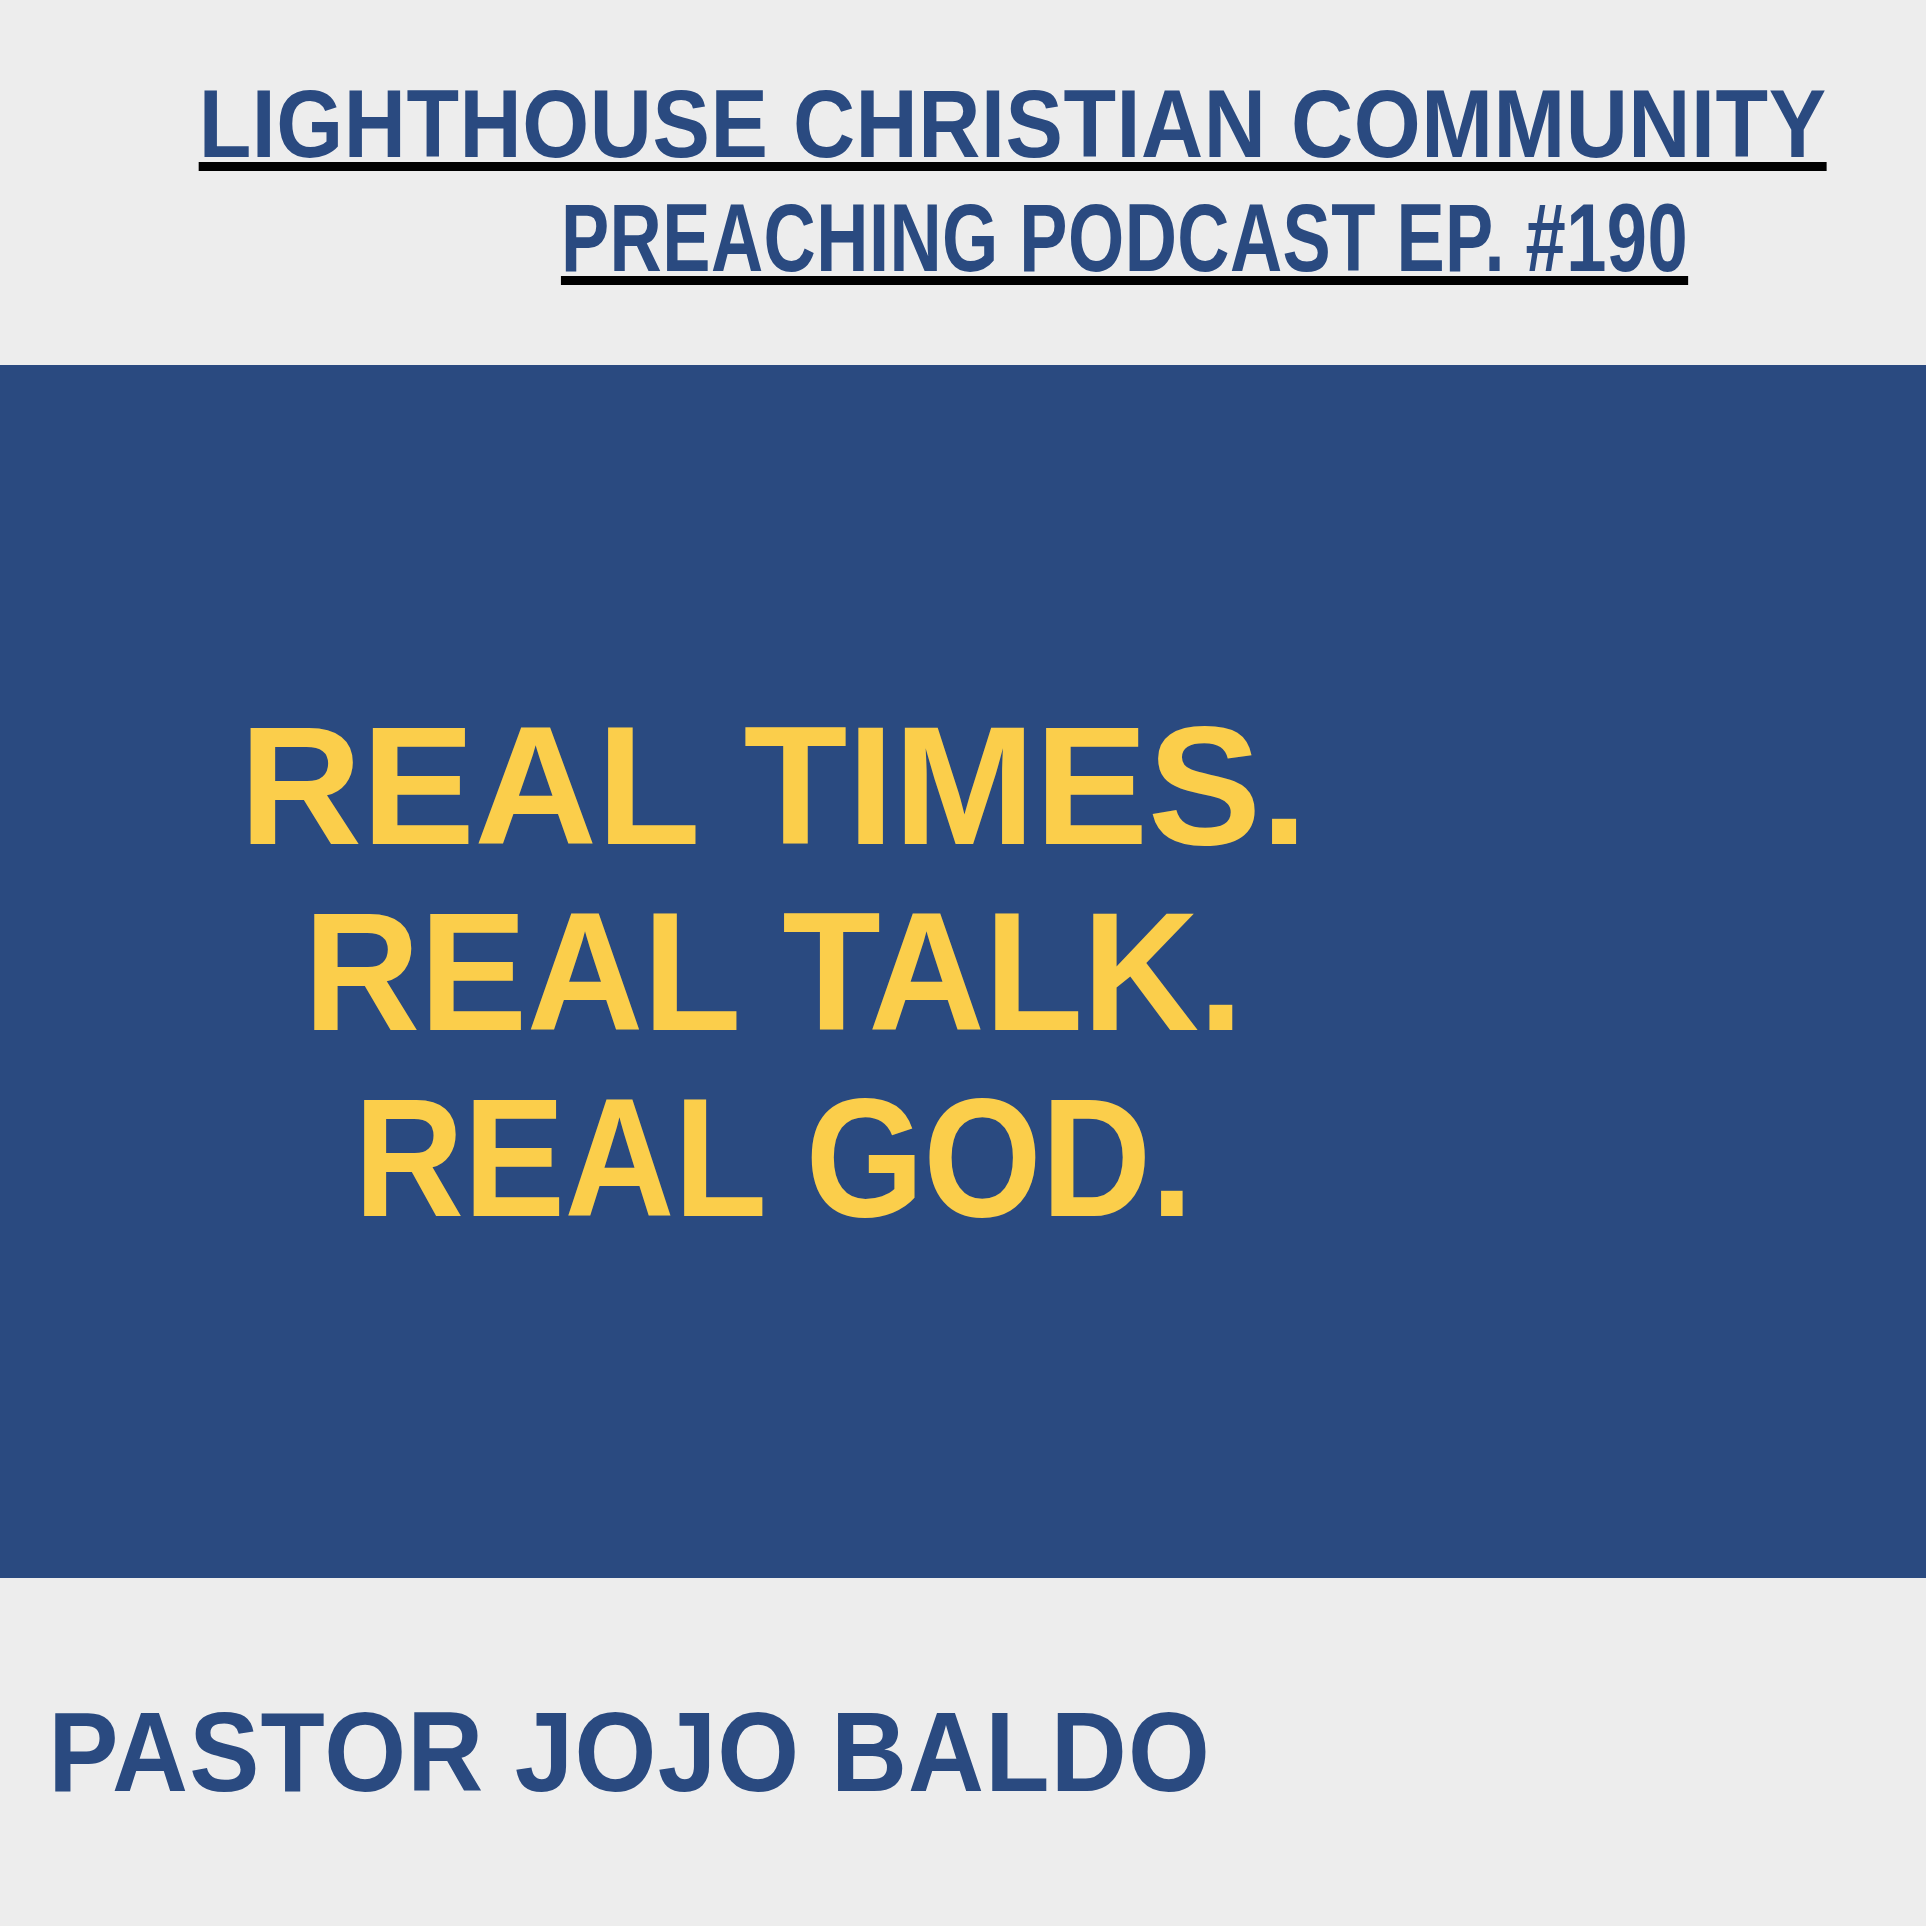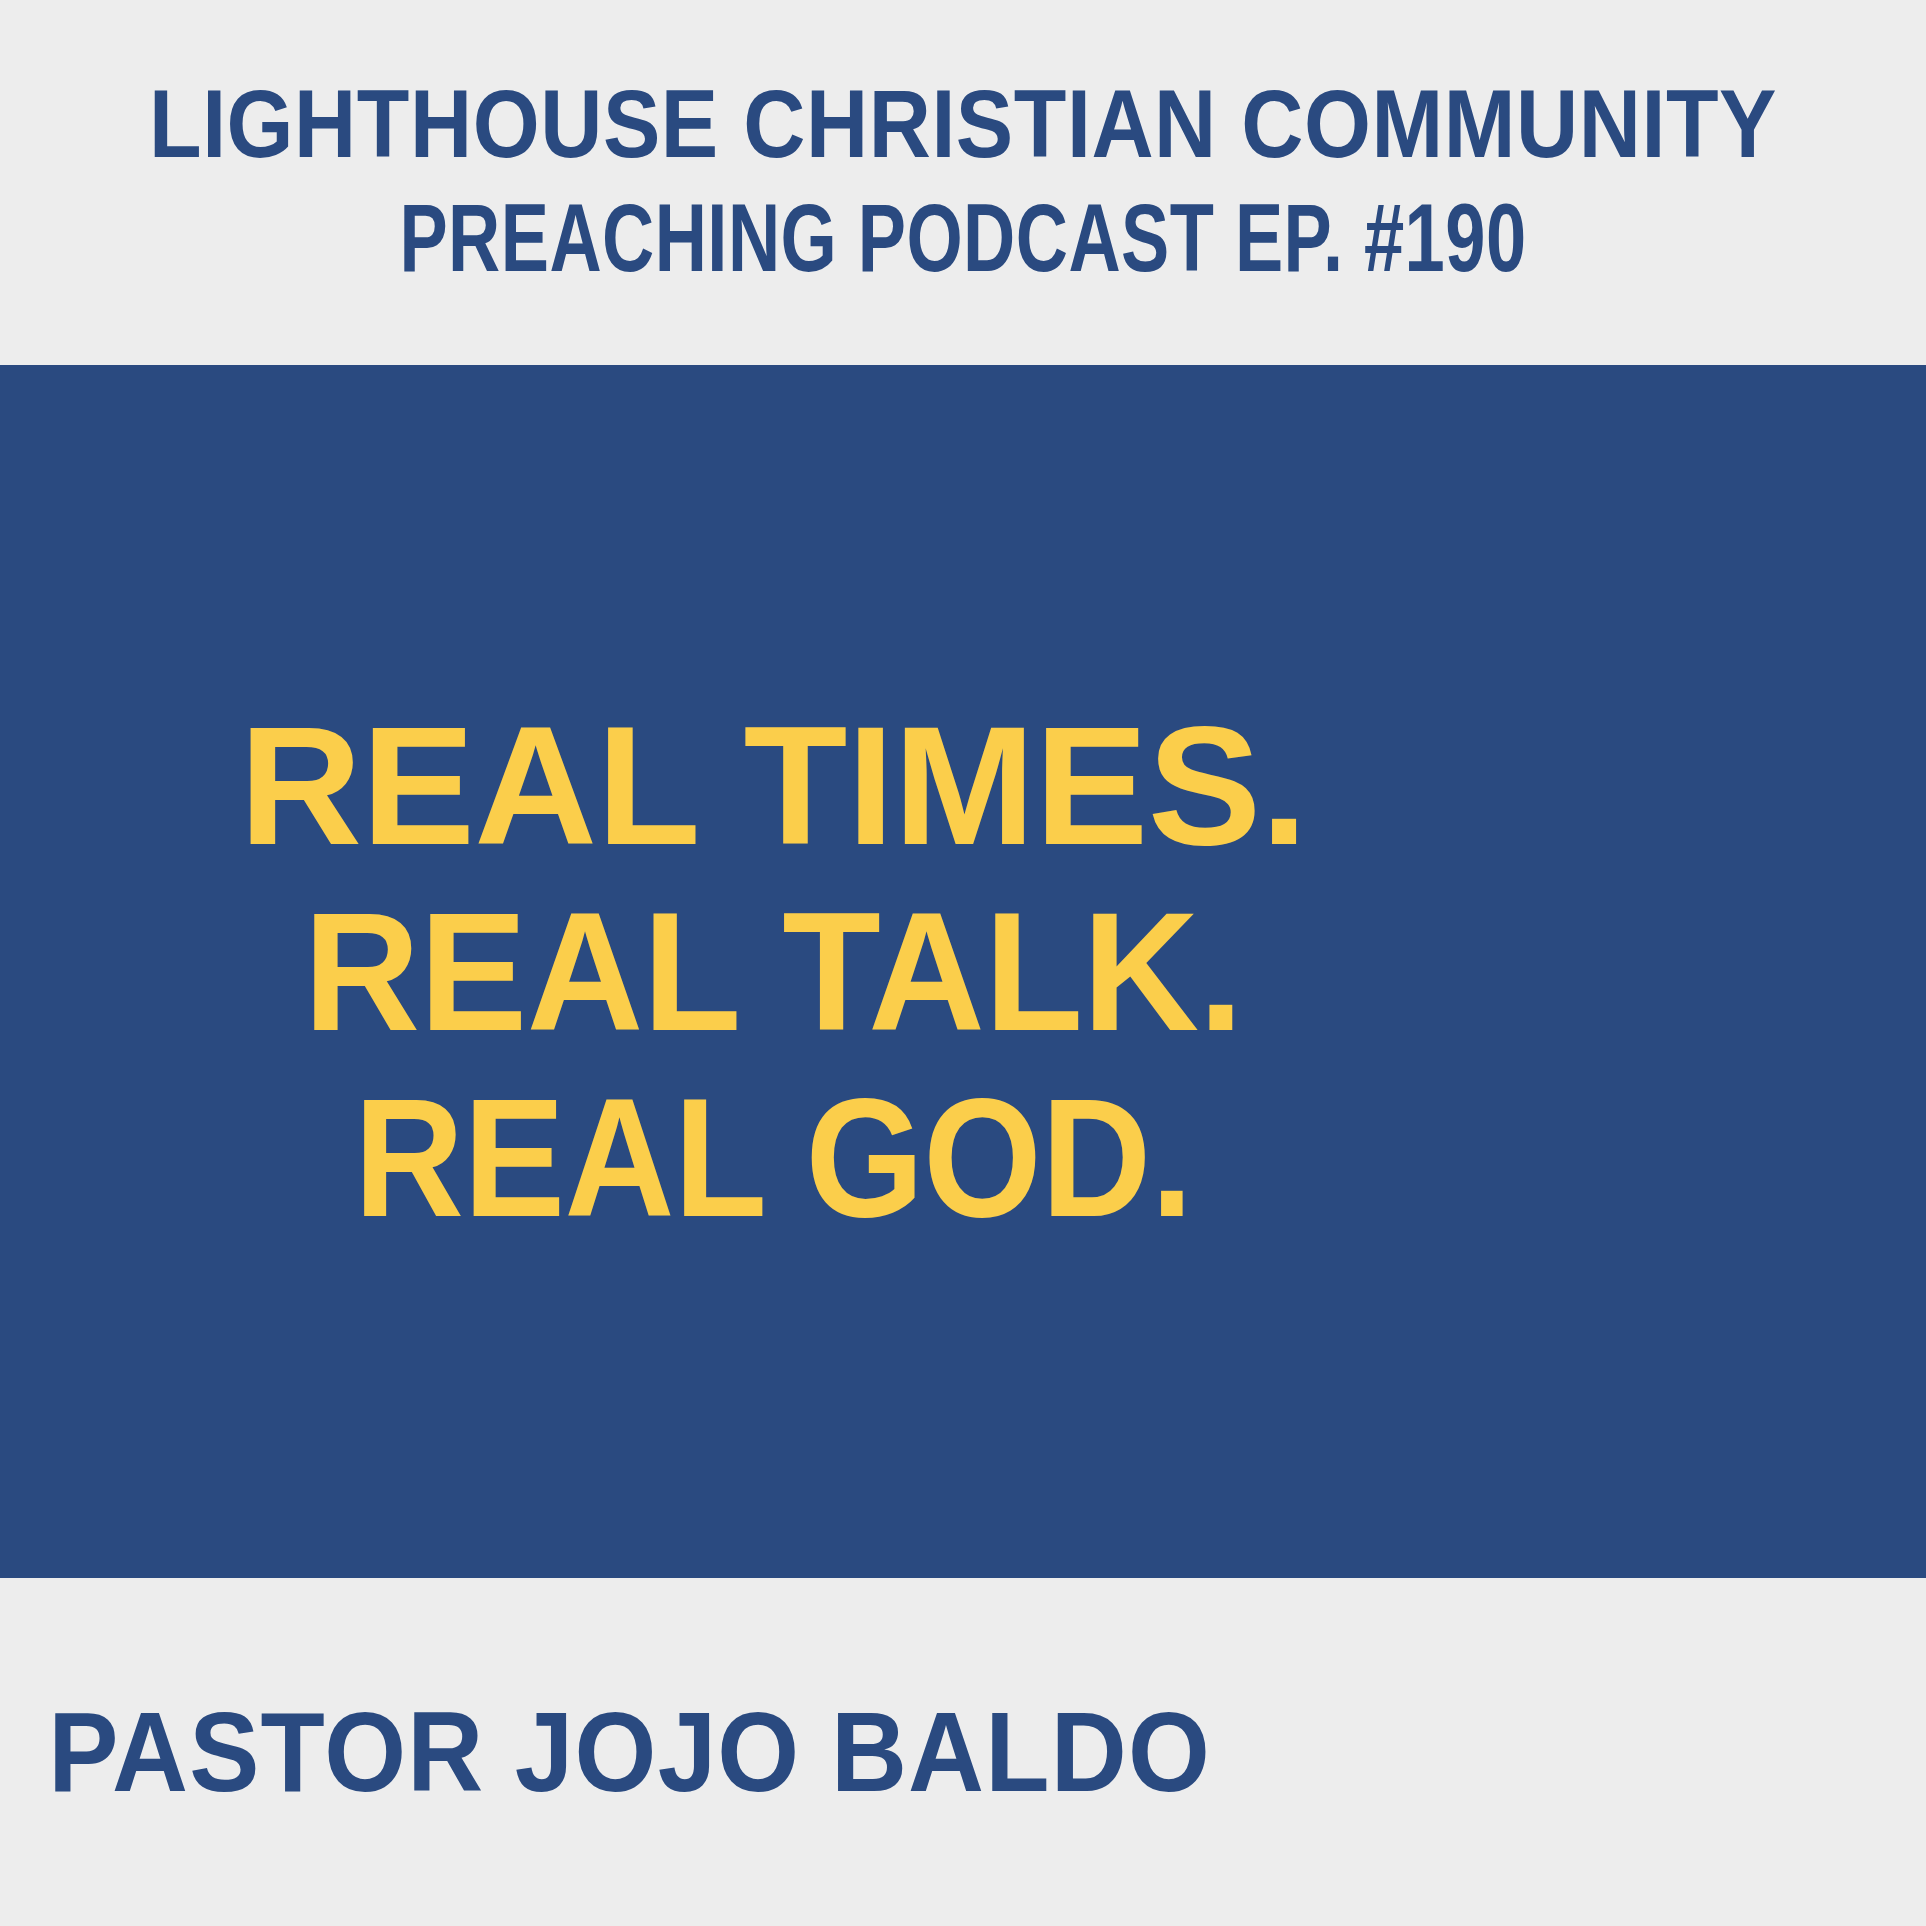--- a/index.html
+++ b/index.html
@@ -17,21 +17,22 @@
     font-family: "Liberation Sans", sans-serif;
     -webkit-font-smoothing: antialiased;
   }
 
   
   .header {
     position: absolute;
     left: 0;
     top: 76px;
     width: 1926px;
-    text-align: center;
+    text-align: right;
+    text-decoration: underline;
   }
 
   .header-line {
     display: block;
     color: #2a4a80;
     font-family: "Liberation Sans", sans-serif;
     font-weight: 700;
     text-transform: uppercase;
     letter-spacing: 0.6px;
     line-height: 1.00;

